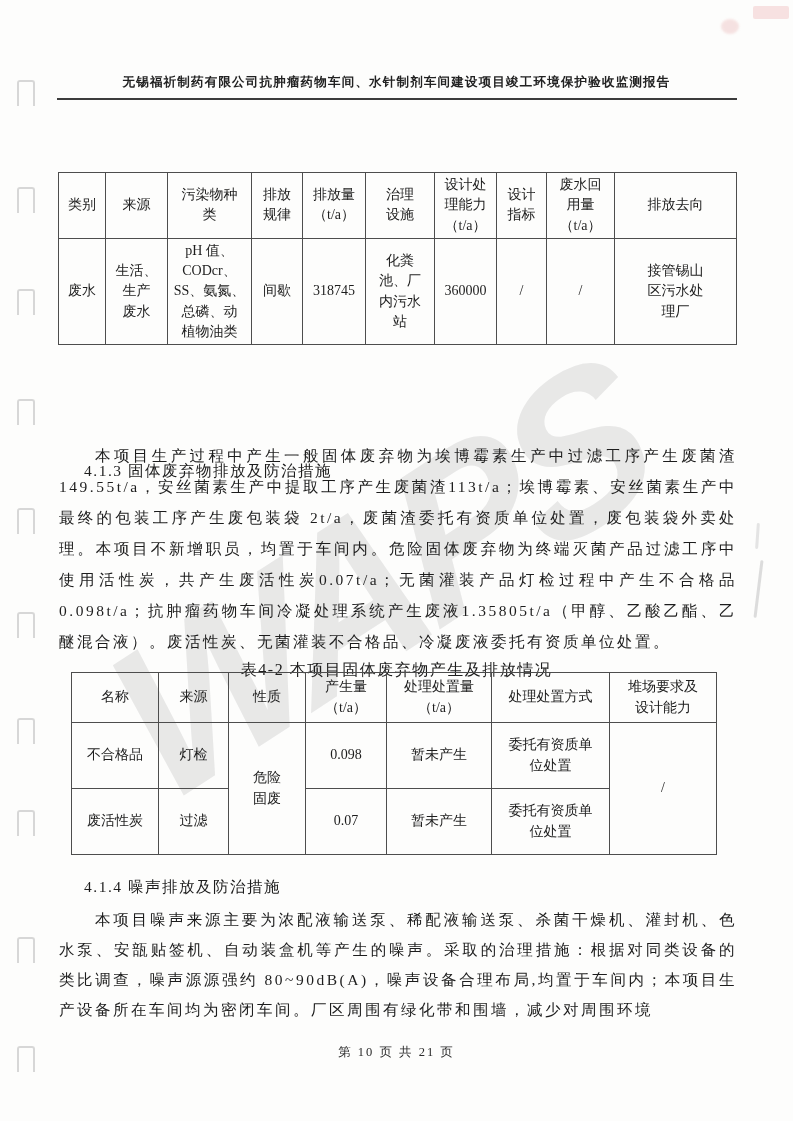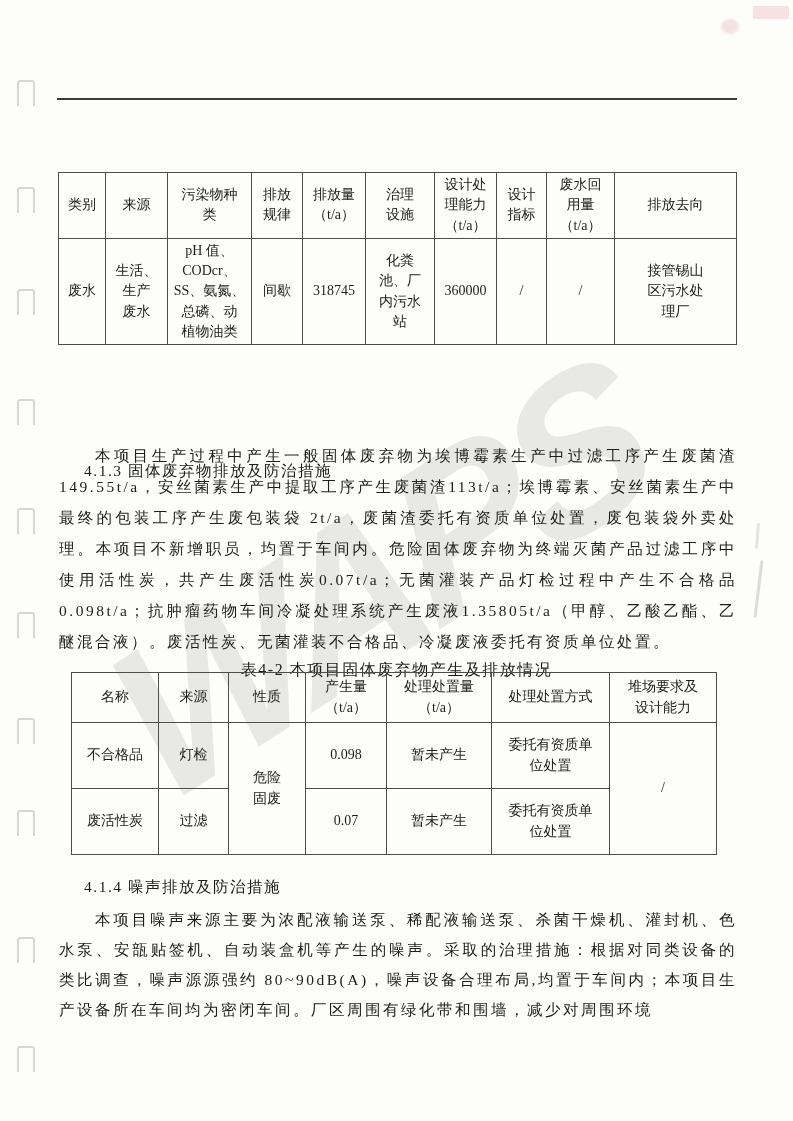--- a/index.html
+++ b/index.html
@@ -91,20 +91,21 @@
   <div class="bmark" style="top:612px"></div>
   <div class="bmark" style="top:718px"></div>
   <div class="bmark" style="top:810px"></div>
   <div class="bmark" style="top:937px"></div>
   <div class="bmark" style="top:1046px"></div>
   <div class="pink-rect"></div>
   <div class="pink-dot"></div>
   <div class="rmark1"></div>
   <div class="rmark2"></div>
 
+  <div class="layer doc-header">无锡福祈制药有限公司抗肿瘤药物车间、水针制剂车间建设项目竣工环境保护验收监测报告</div>
   <div class="layer header-rule"></div>
 
   <table class="layer t t1">
     <colgroup>
       <col style="width:47px">
         <col style="width:62px">
         <col style="width:84px">
       <col style="width:51px">
         <col style="width:63px">
         <col style="width:69px">
@@ -207,14 +208,15 @@
       <td>暂未产生</td>
       <td>委托有资质单
 位处置</td>
     </tr>
   </tbody>
     </table>
 
   <div class="layer sec-heading s414-h">4.1.4 噪声排放及防治措施</div>
   <div class="layer para s414-p">本项目噪声来源主要为浓配液输送泵、稀配液输送泵、杀菌干燥机、灌封机、色水泵、安瓿贴签机、自动装盒机等产生的噪声。采取的治理措施：根据对同类设备的类比调查，噪声源源强约 80~90dB(A)，噪声设备合理布局,均置于车间内；本项目生产设备所在车间均为密闭车间。厂区周围有绿化带和围墙，减少对周围环境</div>
 
+  <div class="layer doc-footer">第 10 页 共 21 页</div>
 
 </div>
 
 </body></html>

